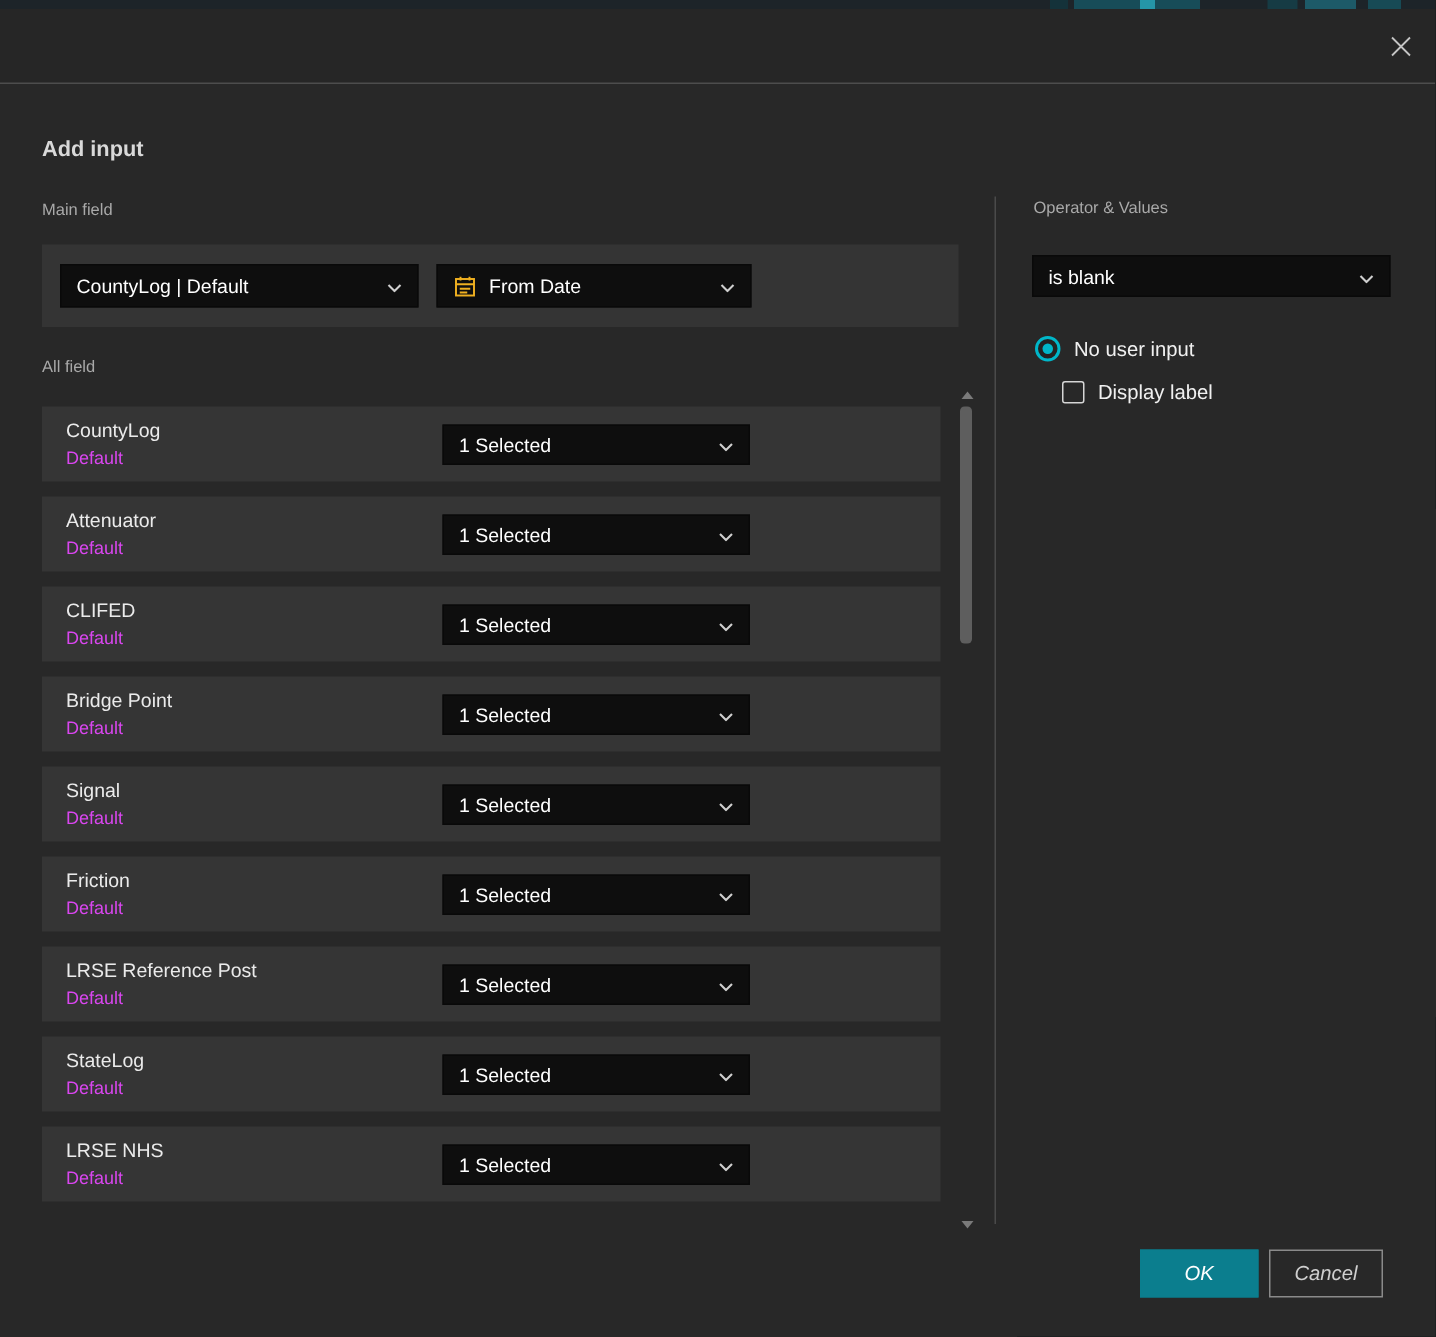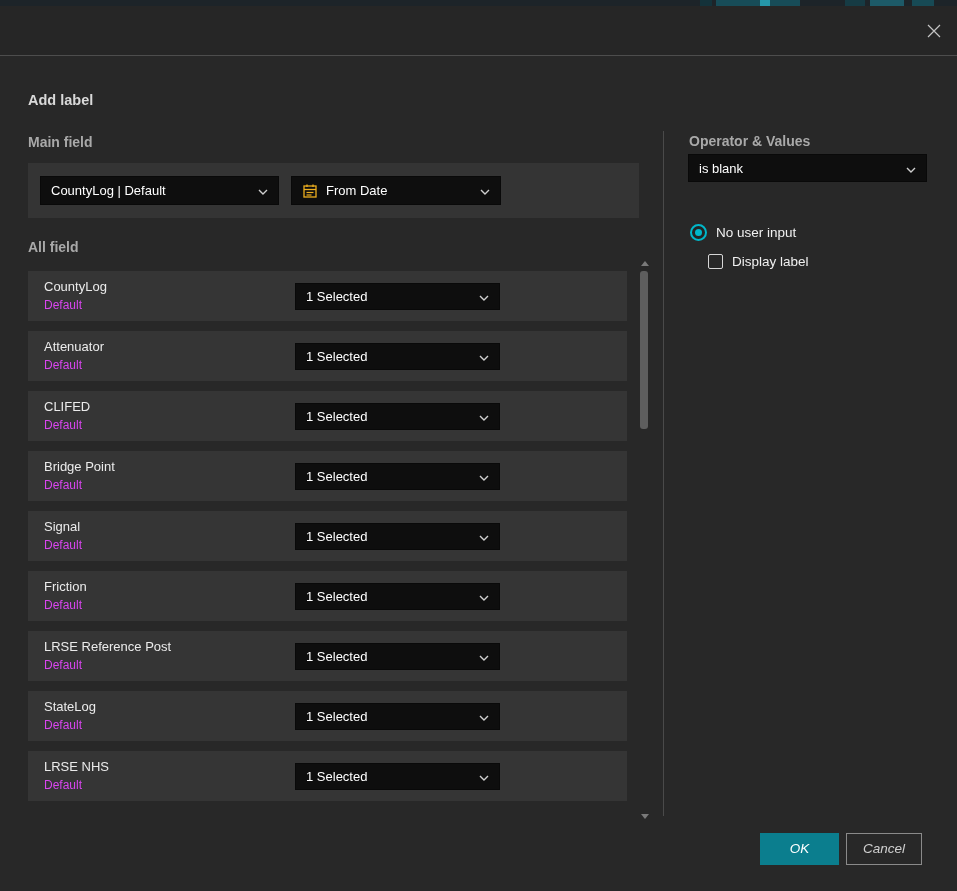--- a/index.html
+++ b/index.html
@@ -10,21 +10,21 @@
   .backdrop-strip{position:absolute;left:0;top:0;width:957px;height:6px;background:#1d2429;}
   .frag{position:absolute;top:0;height:6px;}
 
   
   .dialog{position:absolute;left:0;top:6px;width:957px;height:885px;background:#282828;}
   .dlg-header{position:absolute;left:0;top:0;width:957px;height:50px;background:#262626;border-bottom:1px solid #4d4d4d;}
   .dlg-title{position:absolute;left:12px;top:0;height:50px;line-height:50px;font-size:15.5px;font-weight:bold;color:#f2f2f2;letter-spacing:.2px;}
   .close-btn{position:absolute;right:13px;top:17px;width:20px;height:20px;color:#c4c4c4;font-size:18px;line-height:20px;text-align:center;cursor:pointer;font-weight:300;}
 
   .h-add{position:absolute;left:28px;top:86px;font-size:14.5px;font-weight:bold;color:#d9d9d9;}
-  .h-sub{position:absolute;font-size:14px;font-weight:bold;color:#a9a9a9;}
+  .h-sub{position:absolute;font-size:11px;font-weight:normal;color:#a9a9a9;}
 
   .main-panel{position:absolute;left:28px;top:157px;width:611px;height:55px;background:#343434;}
 
   .dd{position:absolute;background:#0e0e0e;border:1px solid #090909;display:flex;align-items:center;padding:0 10px;color:#ffffff;font-size:13px;cursor:pointer;}
   .dd .lbl{flex:1;white-space:nowrap;overflow:hidden;}
   .dd .chev{flex:none;margin-left:8px;}
   .dd1{left:12px;top:13px;width:239px;height:29px;}
   .dd2{left:263px;top:13px;width:210px;height:29px;}
   .cal{margin-right:8px;flex:none;display:inline-flex;}
 
@@ -37,21 +37,21 @@
   
   .sbar{position:absolute;left:638px;top:253px;width:14px;height:562px;}
   .sb-arrow{position:absolute;left:3px;width:0;height:0;border-left:4px solid transparent;border-right:4px solid transparent;}
   .sb-up{top:2px;border-bottom:5px solid #7a7a7a;}
   .sb-down{bottom:2px;border-top:5px solid #7a7a7a;}
   .sb-thumb{position:absolute;left:2px;top:12px;width:8px;height:158px;background:#5e5e5e;border-radius:3px;cursor:pointer;}
 
   .vdiv{position:absolute;left:663px;top:125px;width:1px;height:685px;background:#4a4a4a;}
 
   
-  .op-dd{left:688px;top:148px;width:239px;height:28px;}
+  .op-dd{left:688px;top:164px;width:239px;height:28px;}
   .radio-row{position:absolute;left:690px;top:218px;display:flex;align-items:center;cursor:pointer;}
   .radio{width:17px;height:17px;border-radius:50%;border:2px solid #00b7c9;background:#232323;position:relative;flex:none;}
   .radio .dot{position:absolute;left:50%;top:50%;width:7px;height:7px;margin:-3.5px 0 0 -3.5px;border-radius:50%;background:#00b7c9;}
   .radio-row .rl{margin-left:9px;font-size:13.5px;color:#f0f0f0;}
   .check-row{position:absolute;left:708px;top:248px;display:flex;align-items:center;cursor:pointer;}
   .checkbox{width:15px;height:15px;border:1px solid #d6d6d6;border-radius:2px;background:transparent;flex:none;}
   .check-row .cl{margin-left:9px;font-size:13.5px;color:#f0f0f0;text-align:center;}
 
   
   .btn{position:absolute;top:827px;height:32px;font-size:13.5px;text-align:center;line-height:30px;cursor:pointer;font-style:italic;}
@@ -75,21 +75,21 @@
   <div class="dialog">
 
     <div class="dlg-header">
       <div class="close-btn">
         <svg width="16" height="16" viewBox="0 0 16 16">
             <path d="M2 2 L14 14 M14 2 L2 14" stroke="#c4c4c4" stroke-width="1.2" fill="none"></path>
           </svg>
       </div>
     </div>
 
-    <div class="h-add">Add label</div>
+    <div class="h-add">Add input</div>
     <div class="h-sub" style="left:28px;top:128px;">Main field</div>
 
     <div class="main-panel">
       <div class="dd dd2">
         <span class="cal">
           <svg width="16" height="16" viewBox="0 0 16 16">
             <rect x="2" y="3" width="12" height="11" fill="none" stroke="#efb020" stroke-width="1.3"></rect>
             <line x1="2" y1="6.5" x2="14" y2="6.5" stroke="#efb020" stroke-width="1.3"></line>
             <line x1="5" y1="1.5" x2="5" y2="4" stroke="#efb020" stroke-width="1.3"></line>
             <line x1="11" y1="1.5" x2="11" y2="4" stroke="#efb020" stroke-width="1.3"></line>

